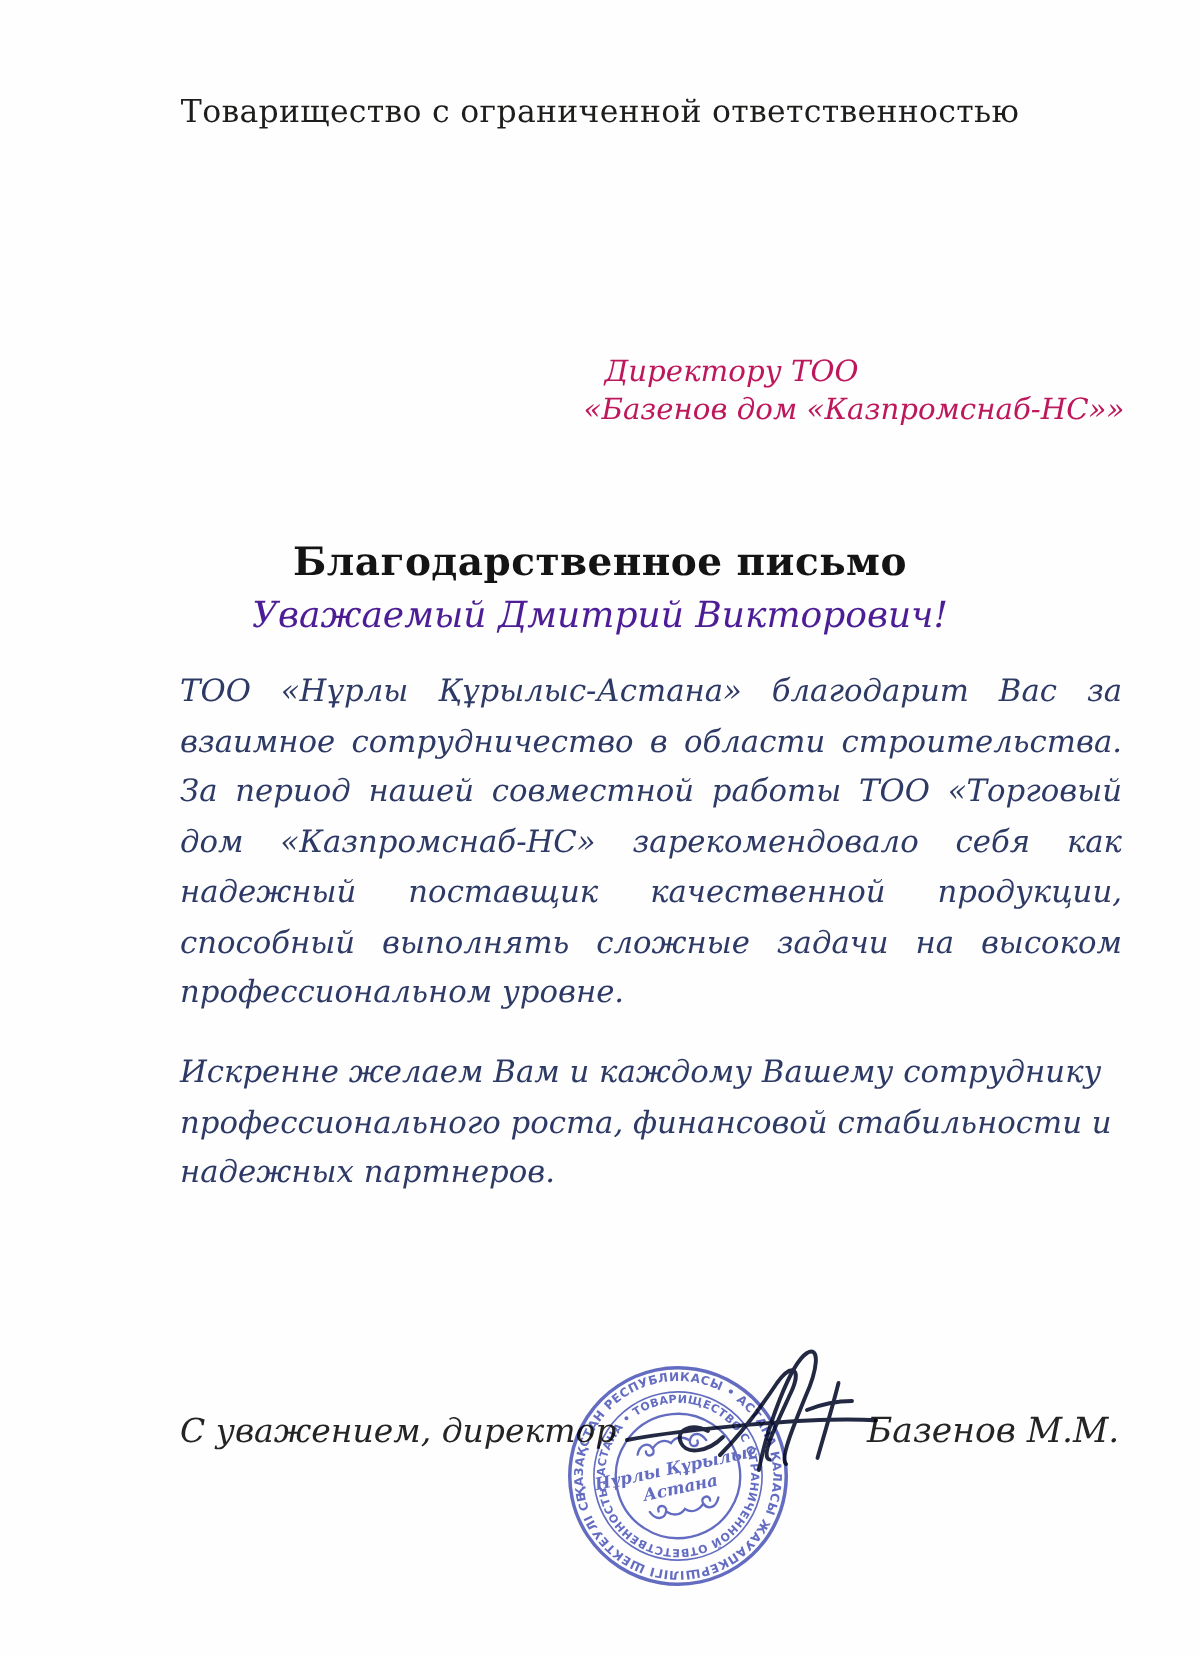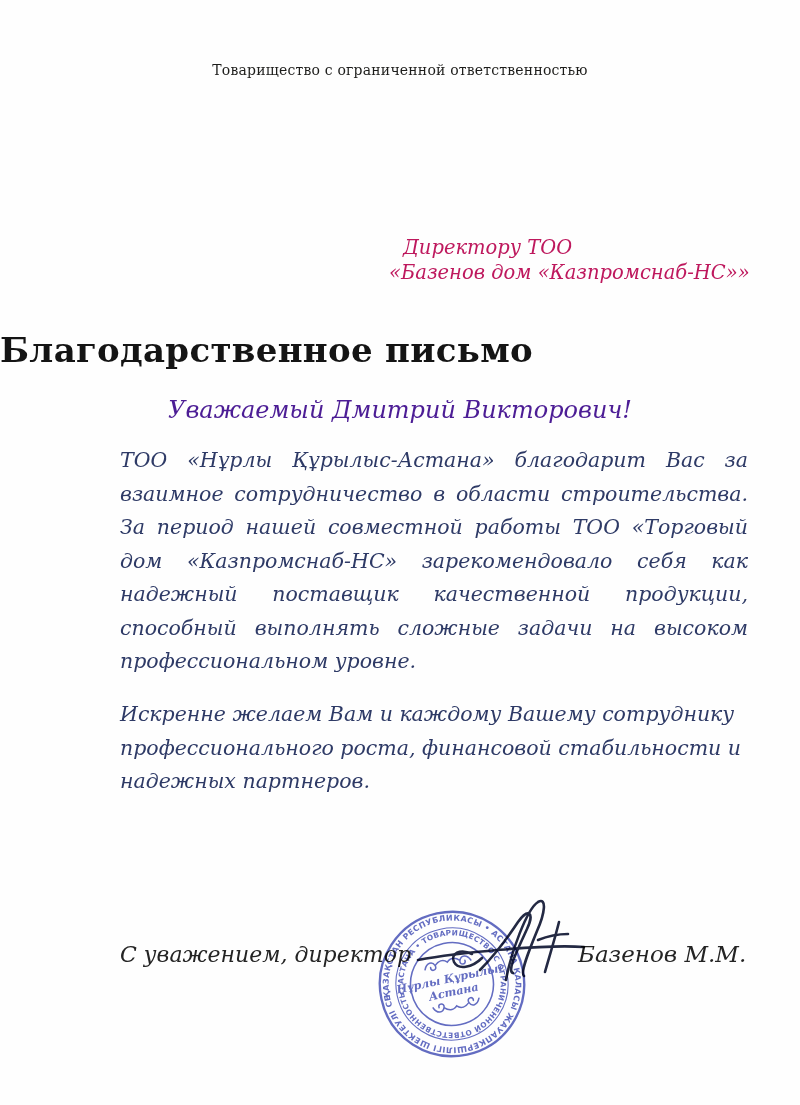--- a/index.html
+++ b/index.html
@@ -1,27 +1,27 @@
 <!DOCTYPE html>
 <html><head>
 <meta charset="utf-8">
 <style>
   html,body{margin:0;padding:0;background:#ffffff;}
   body{width:800px;height:1105px;font-family:"DejaVu Serif",serif;}
   .page{position:relative;width:800px;height:1105px;background:#fefefe;overflow:hidden;}
 
   .letterhead{position:absolute;top:62px;left:0;right:0;text-align:center;}
-  .org-type{font-size:14px;color:#1d1d1b;letter-spacing:.2px;}
+  .org-type{font-size:21px;color:#1d1d1b;letter-spacing:.2px;}
   .org-name{font-size:27px;font-weight:bold;font-style:italic;color:#161616;margin-top:7px;letter-spacing:.3px;}
 
   .addressee{position:absolute;top:236px;left:389px;font-style:italic;font-size:19.5px;line-height:24.5px;color:#be185d;}
   .addressee .ind{padding-left:14px;}
 
-  .title{position:absolute;top:330px;left:0;right:0;margin:0;text-align:left;
-         font-size:34px;font-weight:bold;color:#141414;letter-spacing:.3px;}
+  .title{position:absolute;top:360px;left:0;right:0;margin:0;text-align:center;
+         font-size:26px;font-weight:bold;color:#141414;letter-spacing:.3px;}
 
   .salutation{position:absolute;top:396px;left:0;right:0;text-align:center;
               font-style:italic;font-size:24px;color:#4c1d95;}
 
   .body-text{position:absolute;left:120px;width:628px;margin:0;
              font-style:italic;font-size:20.5px;line-height:33.5px;color:#2e3a66;}
   .justify{text-align:justify;}
   .p1{top:444px;}
   .p2{top:652px;}
   .p3{top:698px;}

